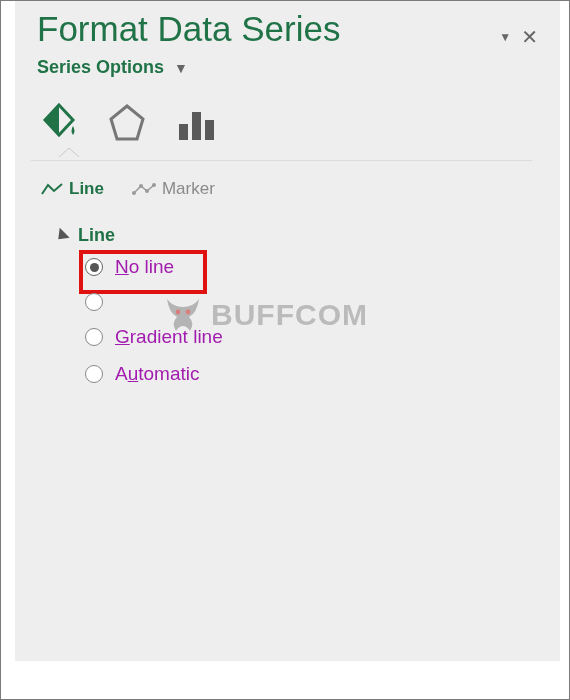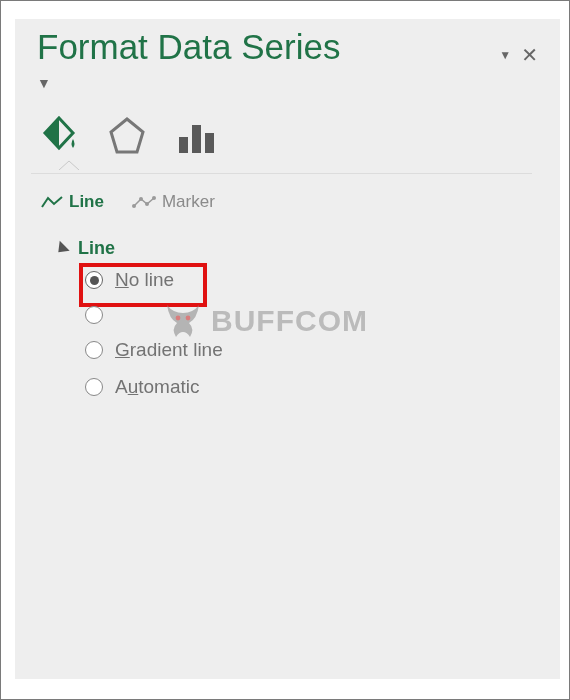--- a/index.html
+++ b/index.html
@@ -10,21 +10,21 @@
     font-family: "Segoe UI", Arial, sans-serif;
     background: #fff;
     overflow: hidden;
     color: #444;
   }
   .frame {
     box-sizing: border-box;
     width: 570px;
     height: 700px;
     border: 1px solid #7a7a7a;
-    padding: 18px 12px 0 14px;
+    padding: 0 12px 0 14px;
     background: #fff;
   }
   .pane {
     width: 545px;
     height: 660px;
     background: #eeeeee;
     position: relative;
     box-sizing: border-box;
     padding: 8px 0 0 22px;
   }
@@ -113,21 +113,21 @@
     border-right: 9px solid #555;
     transform: rotate(-45deg);
   }
   .radio-list {
     margin-top: 10px;
     margin-left: 48px;
     display: flex;
     flex-direction: column;
     gap: 15px;
     font-size: 19px;
-    color: #737373;
+    color: #a21caf;
   }
   .radio-item {
     display: flex;
     align-items: center;
     position: relative;
   }
   .radio-outer {
     width: 18px;
     height: 18px;
     border: 1.5px solid #888;
@@ -151,21 +151,21 @@
     left: -6px;
     width: 120px;
     height: 36px;
     border: 4px solid #e01111;
     pointer-events: none;
   }
   .mnemonic { text-decoration: underline; }
   
   .watermark {
     position: absolute;
-    top: 280px;
+    top: 292px;
     left: 146px;
     display: flex;
     align-items: center;
     gap: 6px;
     opacity: 0.6;
     pointer-events: none;
   }
   .watermark-text {
     font-size: 30px;
     font-weight: 900;
@@ -182,20 +182,21 @@
 
     <div class="title-row">
       <div class="pane-title">Format Data Series</div>
       <div class="title-controls">
         <span class="dropdown-arrow">▼</span>
         <span class="close-x">✕</span>
       </div>
     </div>
 
     <div class="subhead">
+      <span class="subhead-text">Series Options</span>
       <span class="dropdown-arrow">▼</span>
     </div>
 
     <div class="icon-row">
       <span>
         <svg width="40" height="42" viewBox="0 0 40 42">
           <path d="M20 3 L34 18 L20 33 L6 18 Z" fill="none" stroke="#207347" stroke-width="3"></path>
           <path d="M20 3 L6 18 L20 33 Z" fill="#207347"></path>
           <path d="M34 24 q3 5 0 9 q-3 -4 0 -9 Z" fill="#207347"></path>
         </svg>

